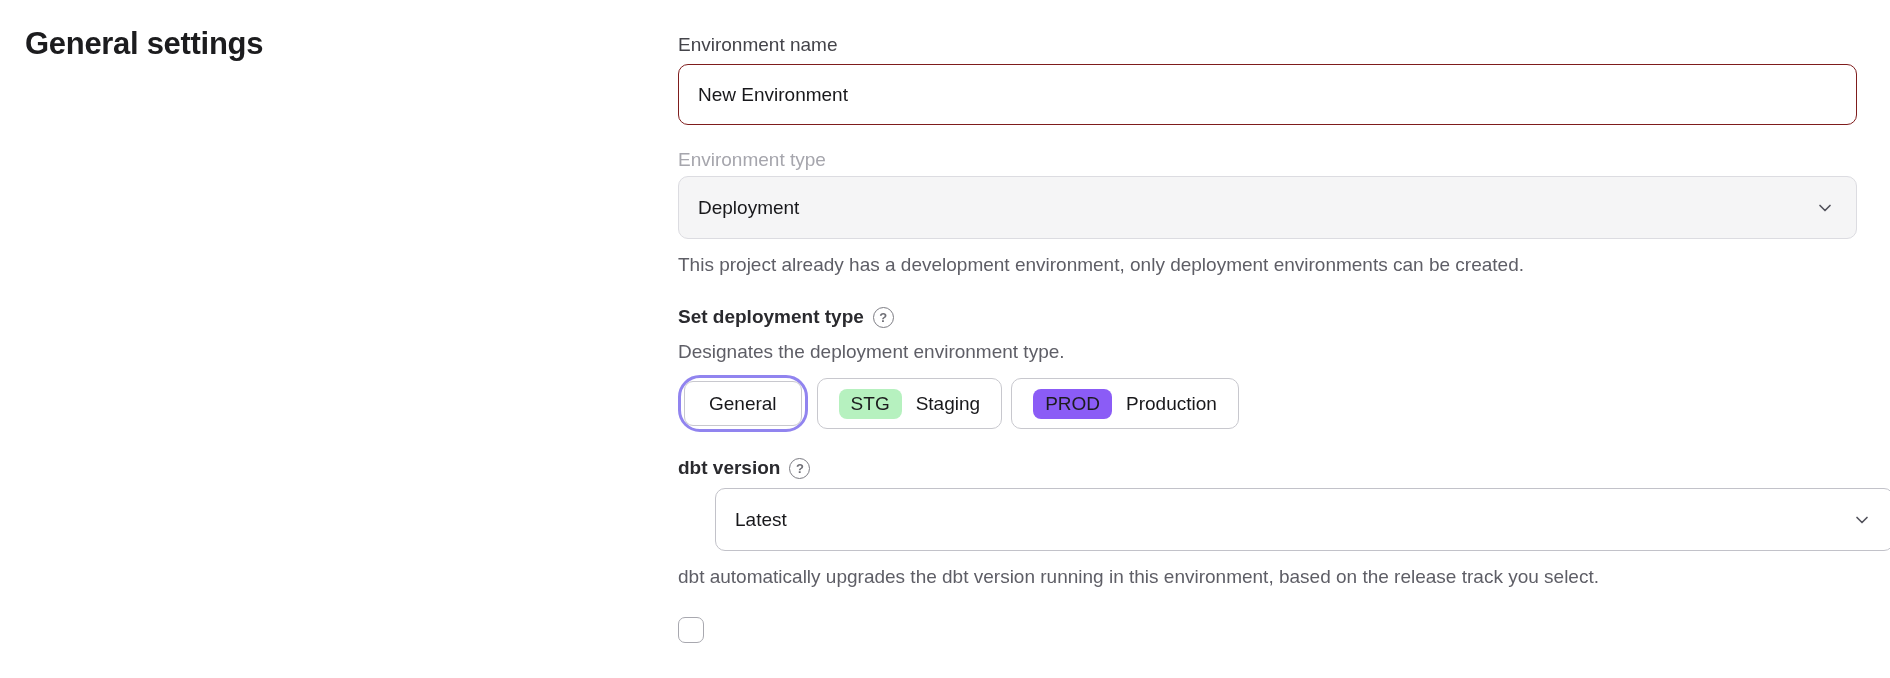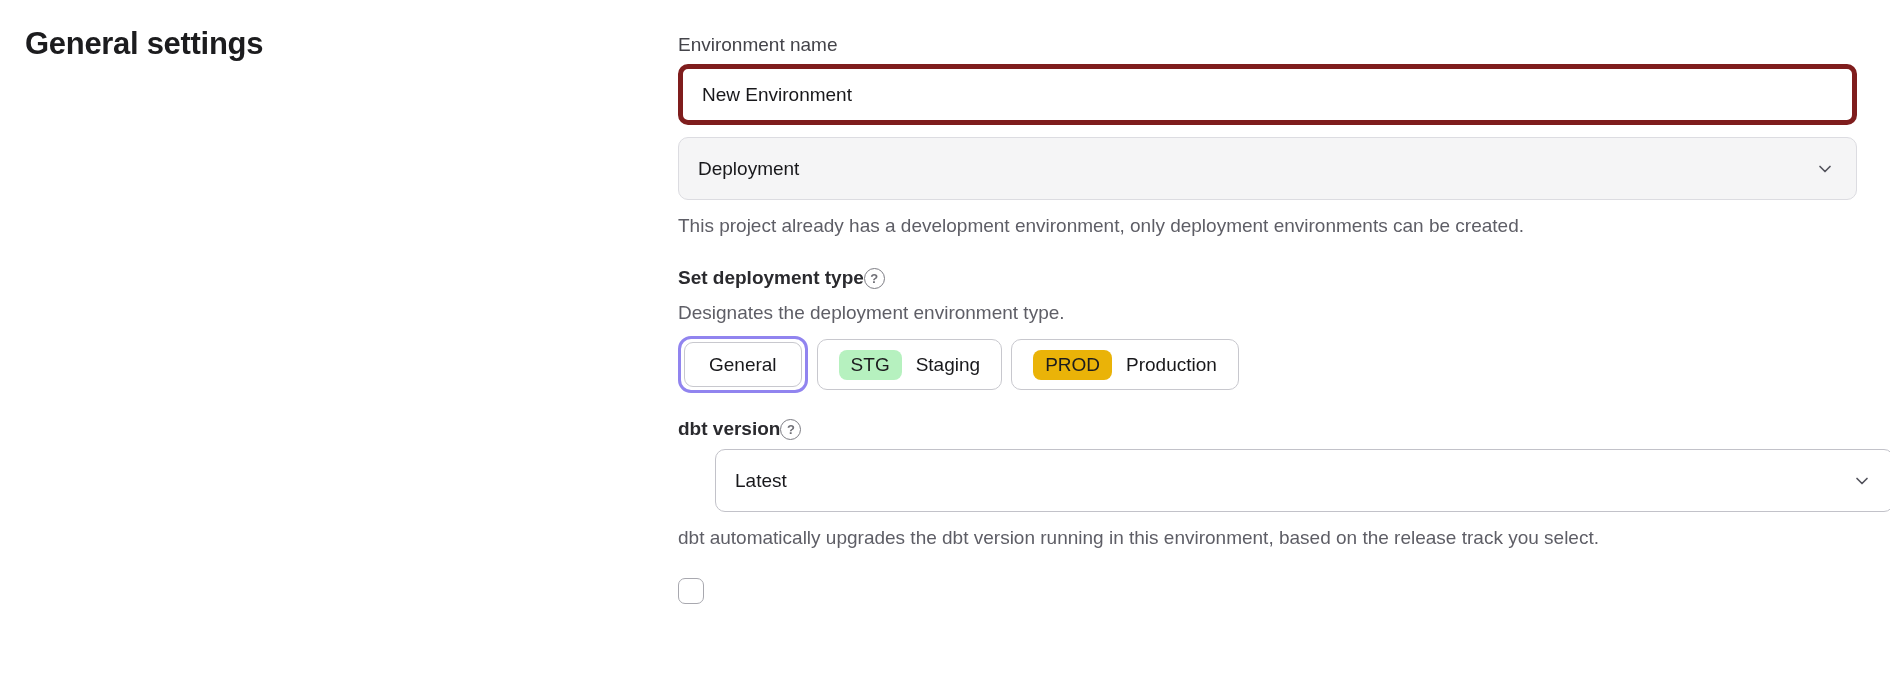--- a/index.html
+++ b/index.html
@@ -12,49 +12,49 @@
   .page-title { font-size: 31px; font-weight: 700; color: #1c1c1e; letter-spacing: -0.3px; }
   .page-subtitle { margin-top: 11px; font-size: 19px; color: #6b6b70; }
 
   
   .form-col { position: absolute; left: 678px; top: 0; width: 1179px; }
 
   .field-label { display: block; font-size: 19px; font-weight: 500; color: #44444a; line-height: 24px; }
   .field-label.muted { color: #a6a6ad; }
 
   .text-input { display: block; margin-top: 7px; width: 100%; height: 61px;
-    border: 5px solid #7f1d1d; border-radius: 10px; padding: 0 19px;
+    border: 1px solid #7f1d1d; border-radius: 10px; padding: 0 19px;
     font-family: "Liberation Sans", sans-serif; font-size: 19px; font-weight: 500;
     color: #18181b; background: #ffffff; outline: none; }
 
-  .select { margin-top: 12px; width: 100%; height: 63px; border-radius: 10px;
+  .select { margin-top: 4px; width: 100%; height: 63px; border-radius: 10px;
     display: flex; align-items: center; padding: 0 21px 0 19px; cursor: pointer; }
   .select.disabled { background: #f5f5f6; border: 1px solid #dcdce1; }
   .select.enabled { background: #ffffff; border: 1px solid #c2c2c9; margin-left: 37px; }
   .select-value { font-size: 19px; font-weight: 500; color: #18181b; }
   .chevron { margin-left: auto; display: inline-flex; }
 
   .helper-text { margin-top: 14px; font-size: 19px; color: #5e5e66; line-height: 24px; }
 
-  .section-label-row { margin-top: 28px; display: flex; align-items: center; }
+  .section-label-row { margin-top: 28px; display: flex; align-items: center; gap: 9px; }
   .section-label { font-size: 19px; font-weight: 600; color: #2a2a2e; line-height: 24px; }
   .help-icon { width: 21px; height: 21px; border: 1.5px solid #7c7c83; border-radius: 50%;
     display: inline-flex; align-items: center; justify-content: center;
     font-size: 13px; font-weight: 600; color: #6f6f76; cursor: pointer; }
 
   .options-row { margin-top: 11px; display: flex; align-items: center; gap: 9px; }
-  .option-ring { border: 3px solid #9184ef; border-radius: 13px; padding: 3px; }
+  .option-ring { border: 3px solid #9184ef; border-radius: 22px; padding: 3px; }
   .option-btn { height: 51px; background: #ffffff; border: 1px solid #c8c8ce; border-radius: 10px;
     display: flex; align-items: center; gap: 14px; padding: 0 21px;
     font-size: 19px; color: #18181b; cursor: pointer;
     font-family: "Liberation Sans", sans-serif; }
   .option-ring .option-btn { height: 45px; border-radius: 9px; padding: 0 24px; }
   .type-badge { border-radius: 8px; padding: 4px 12px; font-size: 19px; font-weight: 500; color: #1c1c1e; }
   .badge-stg { background: #b6f1bf; }
-  .badge-prod { background: #eab308; }
+  .badge-prod { background: #8b5cf6; }
 
   .version-label-row { margin-top: 24px; }
   .select2 { margin-top: 8px; }
 
   .checkbox-row { margin-top: 28px; display: flex; align-items: center; gap: 19px; }
   .checkbox { width: 26px; height: 26px; border: 1.5px solid #a8a8af; border-radius: 7px;
     background: #ffffff; cursor: pointer; flex: 0 0 auto; }
   .checkbox-label { font-size: 19px; font-weight: 600; color: #202024; cursor: pointer; }
 </style>
 </head>
@@ -64,20 +64,21 @@
 
   <div class="left-col">
     <div class="page-title">General settings</div>
   </div>
 
   <div class="form-col">
 
     <label class="field-label" style="margin-top:33px">Environment name</label>
     <input class="text-input" type="text" value="New Environment" style="">
 
+    <label class="field-label muted" style="margin-top:23px">Environment type</label>
     <div class="select disabled">
       <span class="select-value">Deployment</span>
       <span class="chevron">
         <svg width="20" height="20" viewBox="0 0 24 24" fill="none" stroke="#52525b" stroke-width="2" stroke-linecap="round" stroke-linejoin="round">
           <polyline points="6 9 12 15 18 9"></polyline>
         </svg>
       </span>
     </div>
     <div class="helper-text">This project already has a development environment, only deployment environments can be created.</div>
 

